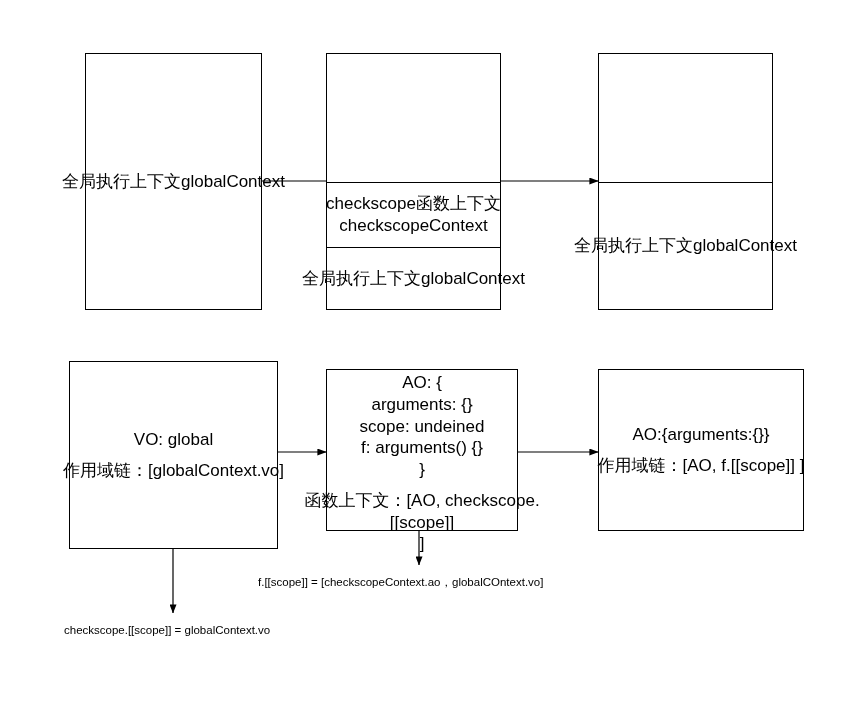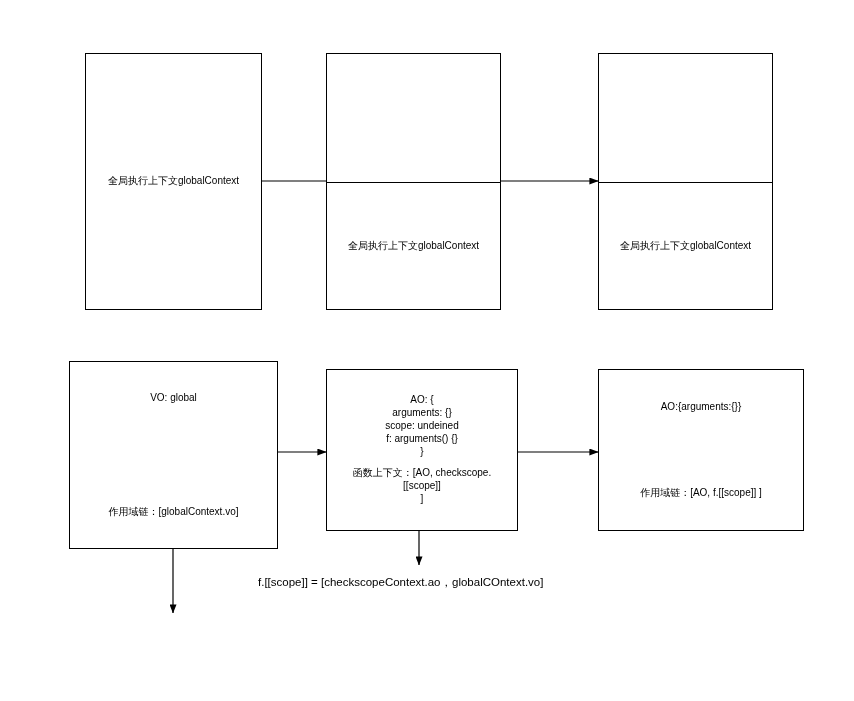--- a/index.html
+++ b/index.html
@@ -37,21 +37,21 @@
     flex-direction: column;
   }
   .cell {
     box-sizing: border-box;
     display: flex;
     flex-direction: column;
     align-items: center;
     justify-content: center;
     text-align: right;
     line-height: 1.28;
-    font-size: 10px;
+    font-size: 17px;
     padding: 2px 4px;
   }
   .cell.divider-top {
     border-top: 1.2px solid #000000;
   }
   .cell .line {
     white-space: pre;
     display: block;
   }
   .cell .gap {
@@ -75,23 +75,23 @@
 
   
   #node-global-context .sec-main        { flex: 1 1 auto; }
   #node-checkscope-context .sec-empty   { height: 128px; }
   #node-checkscope-context .sec-mid     { height: 65px; }
   #node-checkscope-context .sec-bottom  { flex: 1 1 auto; }
   #node-f-context .sec-empty            { height: 128px; }
   #node-f-context .sec-mid              { height: 65px; }
   #node-f-context .sec-bottom           { flex: 1 1 auto; }
 
-  #node-global-vo .sec-main      { flex: 1 1 auto; gap: 46px; }
+  #node-global-vo .sec-main      { flex: 1 1 auto; }
   #node-checkscope-ao .sec-main  { flex: 1 1 auto; }
-  #node-f-ao .sec-main           { flex: 1 1 auto; gap: 32px; }
+  #node-f-ao .sec-main           { flex: 1 1 auto; }
 
   
   #caption-checkscope-scope { left: 64px;  top: 623px; }
   #caption-f-scope          { left: 258px; top: 575px; }
 </style>
 </head>
 <body>
 
 <div id="canvas">
 
@@ -116,20 +116,24 @@
   </svg>
 
   <div class="node" id="node-global-context">
     <div class="cell sec-main">
       <span class="line">全局执行上下文globalContext</span>
     </div>
   </div>
 
   <div class="node" id="node-checkscope-context">
     <div class="cell sec-empty"></div>
+    <div class="cell sec-mid divider-top">
+      <span class="line">checkscope函数上下文</span>
+      <span class="line">checkscopeContext</span>
+    </div>
     <div class="cell sec-bottom divider-top">
       <span class="line">全局执行上下文globalContext</span>
     </div>
   </div>
 
   <div class="node" id="node-f-context">
     <div class="cell sec-empty"></div>
     <div class="cell sec-bottom divider-top">
       <span class="line">全局执行上下文globalContext</span>
     </div>
@@ -158,16 +162,17 @@
   </div>
 
   <div class="node" id="node-f-ao">
     <div class="cell sec-main">
       <span class="line">AO:{arguments:{}}</span>
       <span class="gap"></span>
       <span class="line">作用域链：[AO, f.[[scope]] ]</span>
     </div>
   </div>
 
+  <div class="caption" id="caption-checkscope-scope">checkscope.[[scope]] = globalContext.vo</div>
 
   <div class="caption" id="caption-f-scope">f.[[scope]] = [checkscopeContext.ao，globalCOntext.vo]</div>
 
 </div>
 
 </body></html>

